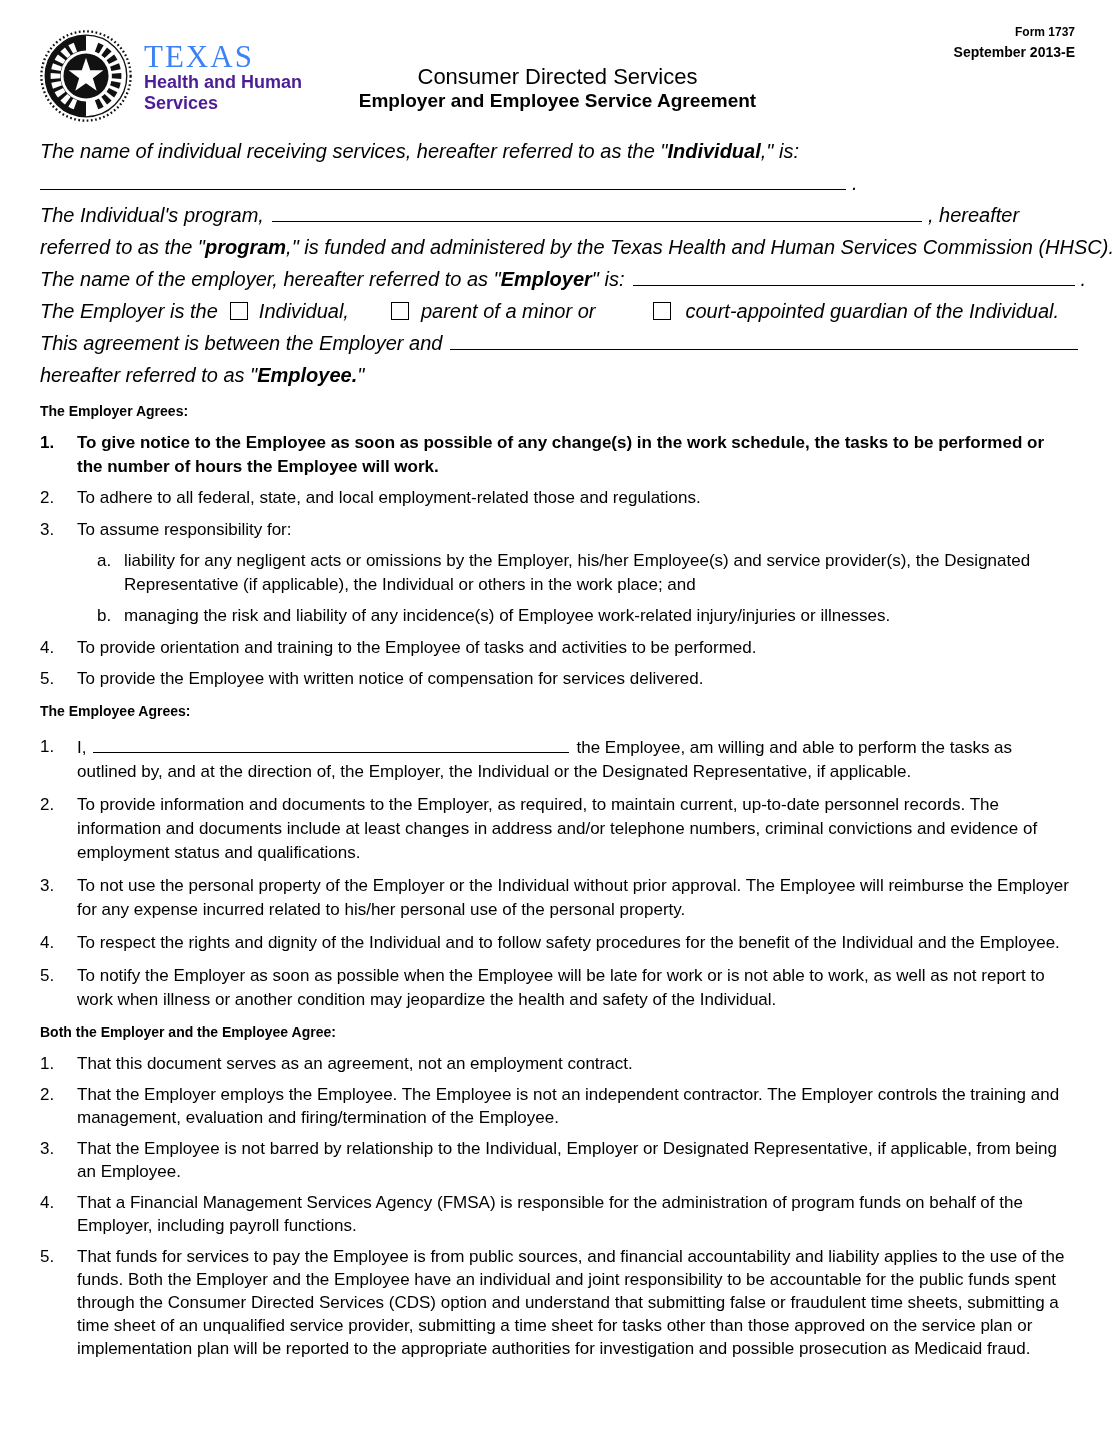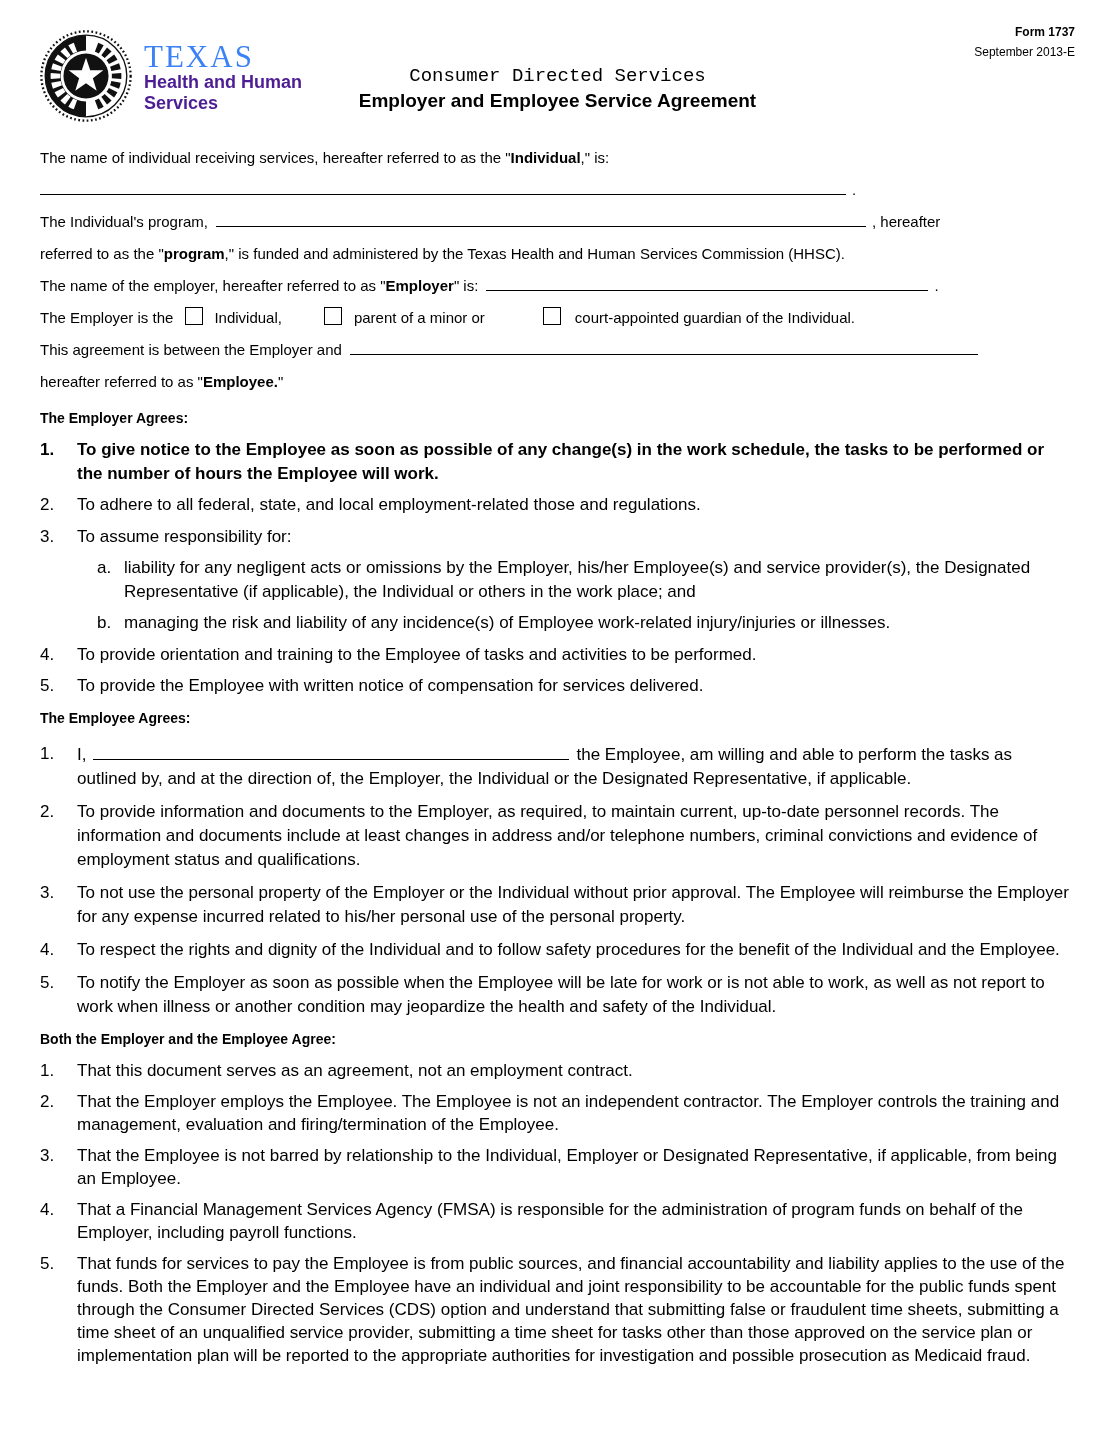--- a/index.html
+++ b/index.html
@@ -8,27 +8,27 @@
 
   
   .header{position:relative;height:100px;}
   .logo{position:absolute;left:-2px;top:6px;display:flex;align-items:flex-start;gap:10px;}
   .seal{width:96px;height:96px;flex:none;}
   .logo-text{padding-top:14px;}
   .logo-texas{font-family:Liberation Serif, serif;font-size:31px;letter-spacing:2px;line-height:30px;color:#3b82f6;}
   .logo-sub{font-size:18px;font-weight:bold;line-height:21px;color:#4c1d95;}
   .form-info{position:absolute;right:0;top:0;text-align:right;}
   .form-number{font-weight:bold;font-size:12px;line-height:20px;}
-  .form-date{font-size:12px;line-height:20px;}
+  .form-date{font-size:14px;line-height:20px;font-weight:bold;}
   .titles{text-align:center;padding-top:44px;}
-  .doc-subtitle{font-size:19px;line-height:21px;font-family:Liberation Mono, monospace;}
+  .doc-subtitle{font-size:22px;line-height:21px;}
   .doc-title{font-size:19px;font-weight:bold;line-height:24px;margin:2px;}
 
   
-  .intro{font-size:15px;margin-top:20px;}
+  .intro{font-size:20px;margin-top:13px;font-style:italic;}
   .fl{margin:0;line-height:32px;white-space:nowrap;}
   .blank{display:inline-block;border-bottom:1.6px solid #000;height:17px;vertical-align:baseline;background:transparent;}
   .b-individual{width:806px;}
   .b-program{width:650px;margin-left:8px;}
   .b-employer{width:442px;margin-left:8px;}
   .b-agreement{width:628px;margin-left:8px;}
   .suffix{margin-left:6px;}
   .after-blank{margin-left:6px;}
   .cb{display:inline-block;width:16px;height:16px;border:1.7px solid #000;vertical-align:-2px;background:#fff;}
   .cb1{margin:0 11px 0 12px;}

